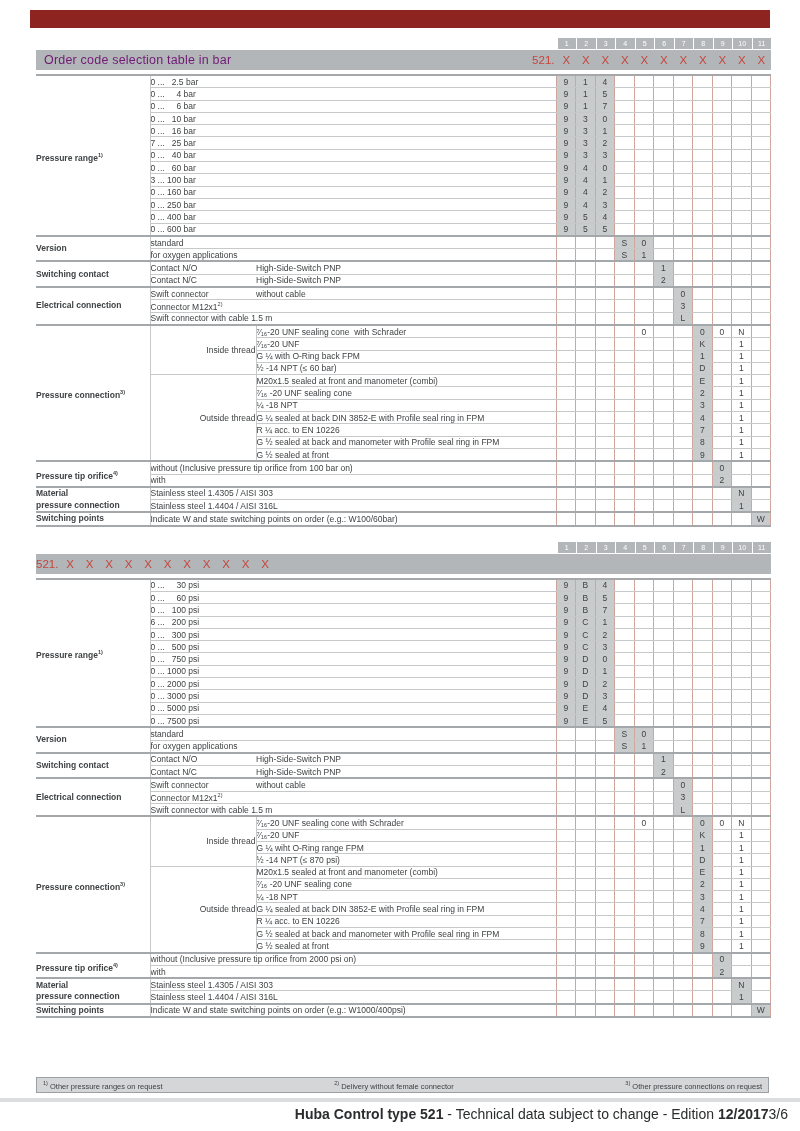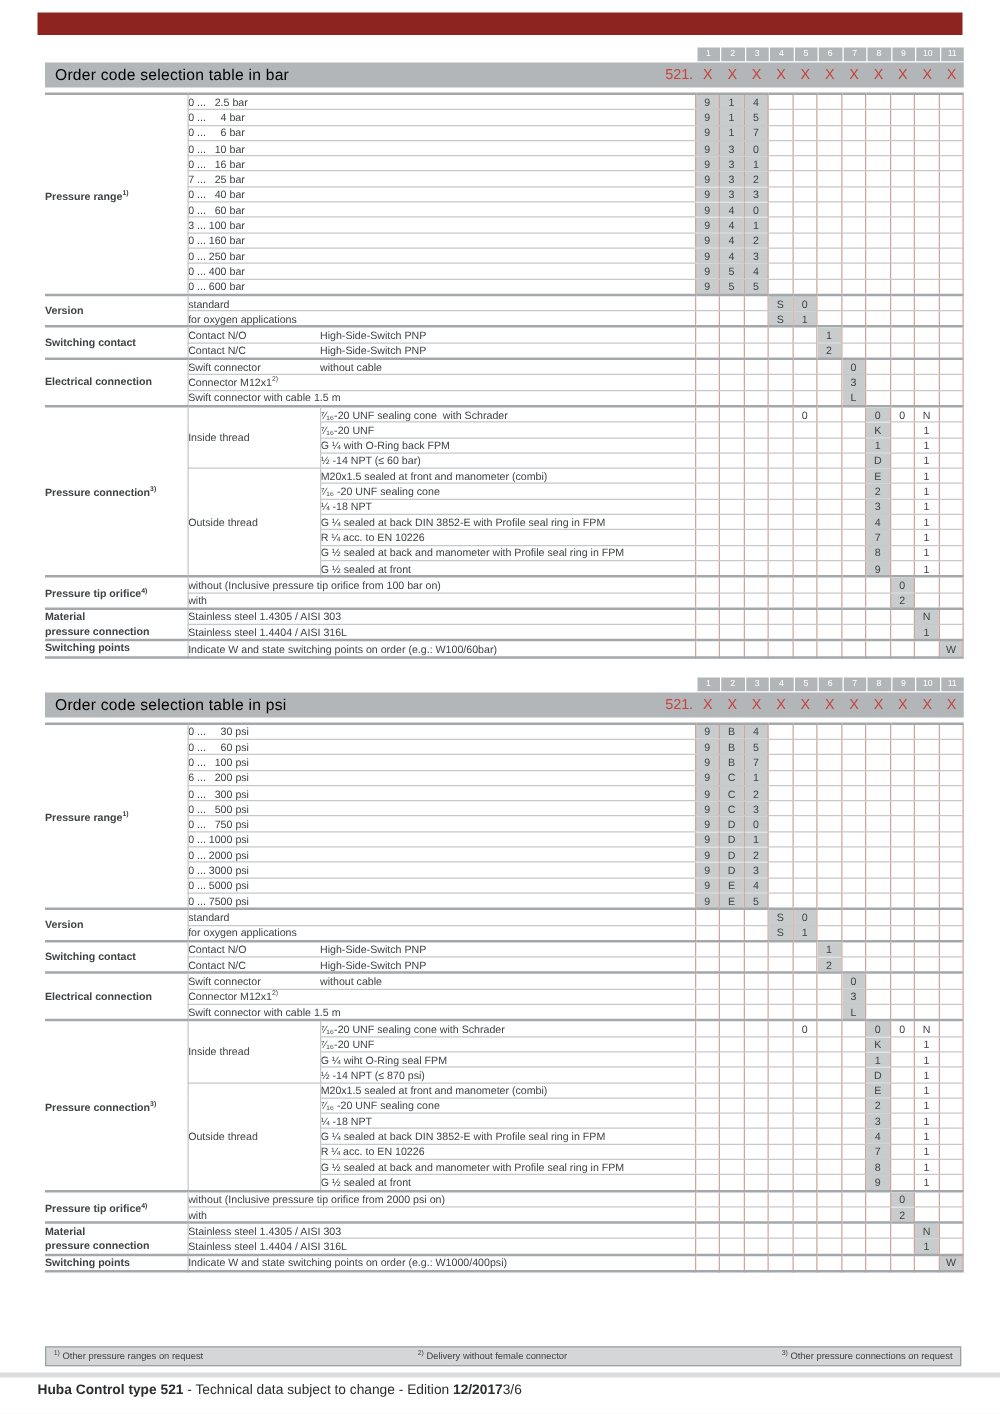--- a/index.html
+++ b/index.html
@@ -17,42 +17,42 @@
   body{background:#fff;font-family:"Liberation Sans",sans-serif;}
   .page{position:relative;width:800px;height:1131px;background:#fff;outline:1px solid #e3e3e3;overflow:hidden;color:var(--c-text);}
   .topbar{position:absolute;left:30px;top:10px;width:740px;height:18px;background:var(--c-topbar);}
   .tables{position:absolute;left:36px;top:38px;width:735px;}
   .octable + .octable{margin-top:15px;}
 
   .colnum-row{display:flex;justify-content:flex-end;margin-bottom:1px;}
   .colnum{width:18.5px;height:11px;margin-left:1px;background:var(--c-hdr);color:#fff;font-size:7px;line-height:11px;text-align:center;}
 
   .titlebar{height:20px;background:var(--c-hdr);display:flex;align-items:center;}
-  .tb-title{flex:1;color:#000000;font-size:12.5px;padding-left:8px;letter-spacing:.2px;white-space:nowrap;}
+  .tb-title{flex:1;color:#701a75;font-size:12.5px;padding-left:8px;letter-spacing:.2px;white-space:nowrap;}
   .tb-prefix{color:var(--c-red);font-size:11.5px;margin-right:2px;}
   .tb-xs{display:flex;width:214.5px;flex:none;}
   .tb-x{width:19.5px;text-align:center;color:var(--c-red);font-size:11.5px;}
 
   table.octbl{border-collapse:collapse;table-layout:fixed;width:735px;margin-top:4px;border-bottom:2px solid var(--c-groupline);}
   table.octbl td{height:11.3px;font-size:8.5px;color:var(--c-text);padding:0;overflow:hidden;white-space:pre;vertical-align:middle;}
   td.c-label{font-weight:bold;vertical-align:middle;padding-left:1px;border-right:1px solid var(--c-rowline);font-size:8.5px;}
   td.c-label .lbl-line{line-height:11.3px;height:11.3px;}
   td.c-label sup, td.c-wide sup{font-size:5.5px;vertical-align:super;}
   td.c-wide, td.c-desc, td.c-sub{padding-left:3px;border-bottom:1px solid var(--c-rowline);}
-  td.c-span{border-right:1px solid var(--c-rowline);vertical-align:middle;}
+  td.c-span{border-right:1px solid var(--c-rowline);vertical-align:middle;text-align:right;}
   tr.group-start td{border-top:2px solid var(--c-groupline);}
   tr.sub-start td{border-top:1px solid var(--c-rowline);}
   td.code{border-left:1px solid var(--c-gridred);border-right:1px solid var(--c-gridred);border-bottom:1px solid var(--c-rowline);text-align:center;font-size:8px;color:#46494b;padding:0;}
   td.code.filled{background:var(--c-fill);}
 
   .footnotebar{position:absolute;left:36px;top:1077px;width:733px;height:16px;background:var(--c-fnbg);border:1px solid #9aa0a3;display:flex;align-items:center;justify-content:space-between;font-size:7.5px;padding:0 6px;box-sizing:border-box;}
   .footnotebar .fn{white-space:nowrap;}
   .footnotebar sup{font-size:5.5px;vertical-align:super;}
   .bottomrule{position:absolute;left:0;top:1098px;width:800px;height:4px;background:#dcdddf;}
-  .footer{position:absolute;left:30px;right:12px;top:1106px;display:flex;justify-content:flex-start;font-size:11px;color:#2b2d2e;}
+  .footer{position:absolute;left:30px;right:12px;top:1106px;display:flex;justify-content:flex-end;font-size:14px;color:#2b2d2e;}
   .footer b{font-weight:bold;}
 </style>
 </head>
 <body>
 
 <div class="page">
   <div class="topbar"></div>
 
   <div class="tables">
     <section class="octable">
@@ -632,21 +632,20 @@
           <div class="colnum">4</div>
           <div class="colnum">5</div>
           <div class="colnum">6</div>
           <div class="colnum">7</div>
           <div class="colnum">8</div>
           <div class="colnum">9</div>
           <div class="colnum">10</div>
           <div class="colnum">11</div>
         </div>
         <div class="titlebar">
-          <span class="tb-title">Order code selection table in psi</span>
           <span class="tb-prefix">521.</span>
           <div class="tb-xs">
             <span class="tb-x">X</span>
             <span class="tb-x">X</span>
             <span class="tb-x">X</span>
             <span class="tb-x">X</span>
             <span class="tb-x">X</span>
             <span class="tb-x">X</span>
             <span class="tb-x">X</span>
             <span class="tb-x">X</span>
@@ -970,21 +969,21 @@
               <td class="code"></td>
               <td class="code"></td>
               <td class="code"></td>
               <td class="code"></td>
               <td class="code filled">K</td>
               <td class="code"></td>
               <td class="code">1</td>
               <td class="code"></td>
             </tr>
             <tr class="row">
-              <td class="c-desc">G ¼ wiht O-Ring seal FPM</td>
+              <td class="c-desc">G ¼ wiht O-Ring range FPM</td>
               <td class="code"></td>
               <td class="code"></td>
               <td class="code"></td>
               <td class="code"></td>
               <td class="code"></td>
               <td class="code"></td>
               <td class="code"></td>
               <td class="code filled">1</td>
               <td class="code"></td>
               <td class="code">1</td>

